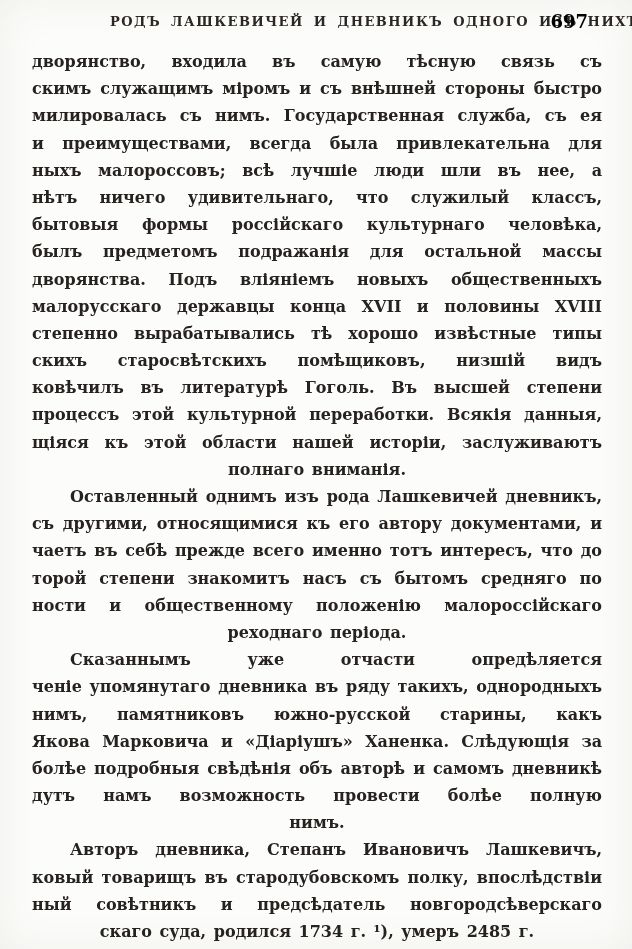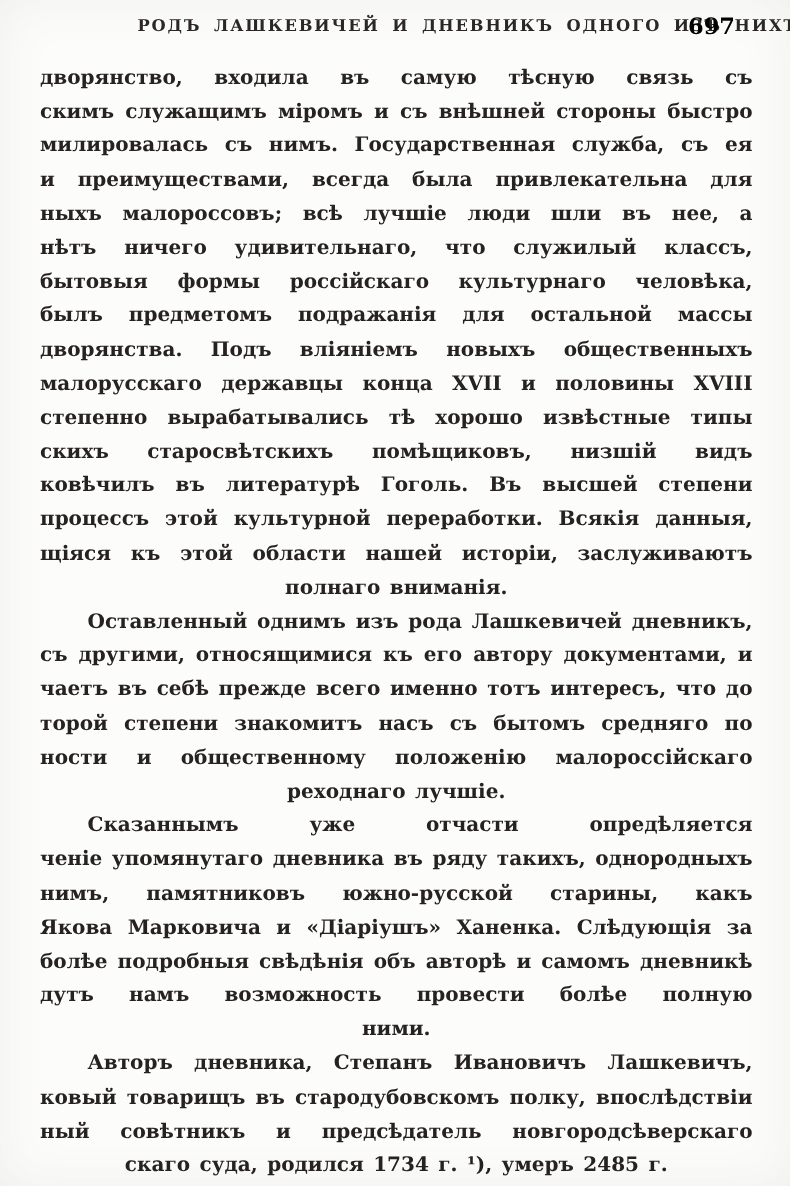--- a/index.html
+++ b/index.html
@@ -100,30 +100,30 @@
         <div class="line fill">процессъ этой культурной переработки. Всякія данныя, относя-</div>
         <div class="line fill">щіяся къ этой области нашей исторіи, заслуживаютъ поэтому</div>
         <div class="line last">полнаго вниманія.</div>
       </div>
       <div class="para">
         <div class="line fill indent">Оставленный однимъ изъ рода Лашкевичей дневникъ, въ связи</div>
         <div class="line fill">съ другими, относящимися къ его автору документами, и заклю-</div>
         <div class="line fill">чаетъ въ себѣ прежде всего именно тотъ интересъ, что до нѣко-</div>
         <div class="line fill">торой степени знакомитъ насъ съ бытомъ средняго по образован-</div>
         <div class="line fill">ности и общественному положенію малороссійскаго помѣщика пе-</div>
-        <div class="line last">реходнаго лучшіе.</div>
+        <div class="line last">реходнаго періода.</div>
       </div>
       <div class="para">
         <div class="line fill indent">Сказаннымъ уже отчасти опредѣляется сравнительное зна-</div>
         <div class="line fill">ченіе упомянутаго дневника въ ряду такихъ, однородныхъ съ</div>
         <div class="line fill">нимъ, памятниковъ южно-русской старины, какъ «Записки»</div>
         <div class="line fill">Якова Марковича и «Діаріушъ» Ханенка. Слѣдующія за симъ,</div>
         <div class="line fill">болѣе подробныя свѣдѣнія объ авторѣ и самомъ дневникѣ да-</div>
         <div class="line fill">дутъ намъ возможность провести болѣе полную параллель между</div>
-        <div class="line last">ними.</div>
+        <div class="line last">нимъ.</div>
       </div>
       <div class="para">
         <div class="line fill indent">Авторъ дневника, Степанъ Ивановичъ Лашкевичъ, бунчу-</div>
         <div class="line fill">ковый товарищъ въ стародубовскомъ полку, впослѣдствіи надвор-</div>
         <div class="line fill">ный совѣтникъ и предсѣдатель новгородсѣверскаго верхняго зем-</div>
         <div class="line last">скаго суда, родился 1734 г. ¹), умеръ 2485 г.</div>
       </div>
     </div>
 </div>
 

